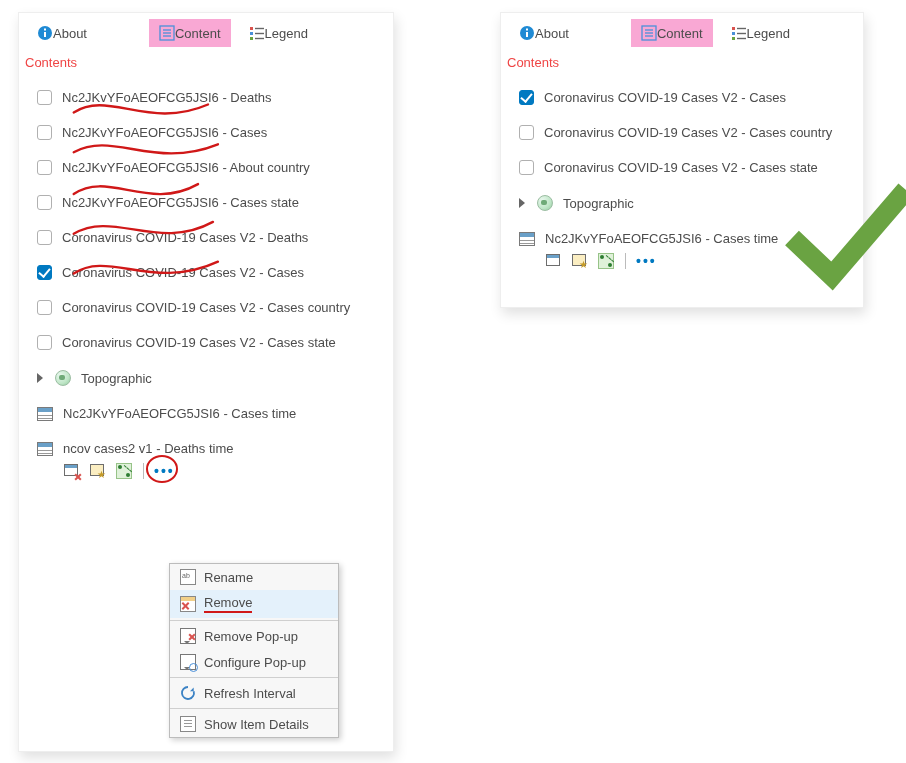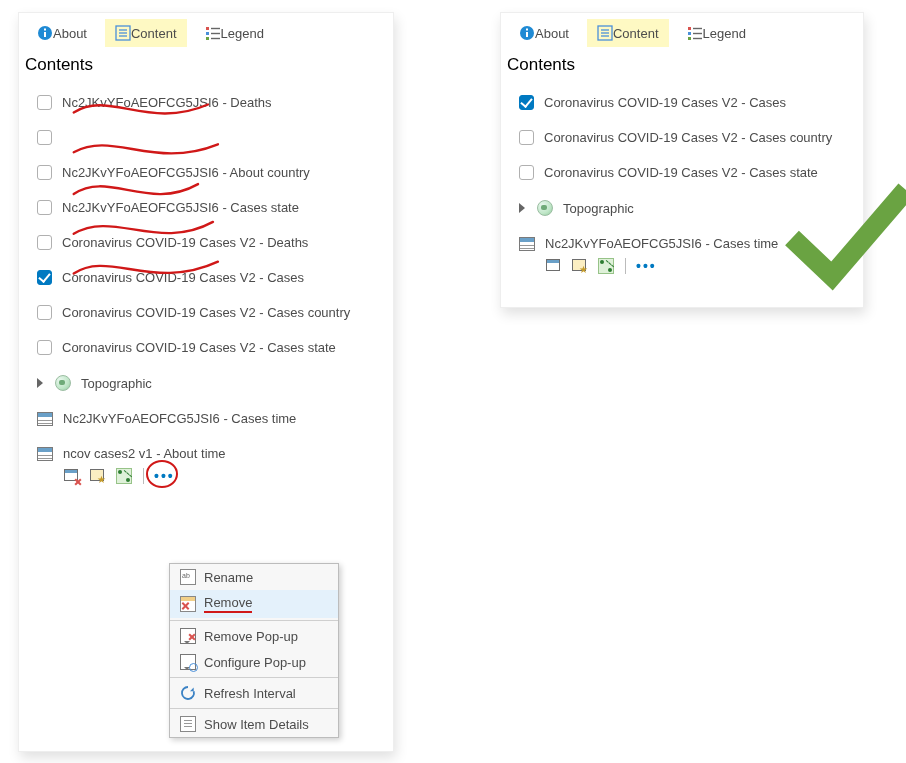--- a/index.html
+++ b/index.html
@@ -29,27 +29,27 @@
     gap: 8px;
     padding: 6px 8px 6px 8px;
   }
   .tab {
     display: flex;
     align-items: center;
     padding: 6px 10px;
     cursor: pointer;
     color: #4c4c4c;
   }
-  .tab.active { background: #fef9c3; }
+  .tab.active { background: #f9a8d4; margin-left: 44px; }
   .tab .ticon { width: 16px; height: 16px; }
 
   .section-title {
     padding: 2px 8px 6px 6px;
-    color: #000000;
-    font-size: 17px;
+    color: #ef4444;
+    font-size: 13px;
   }
 
   .list { padding: 4px 0 8px 0; }
   .item {
     display: flex;
     align-items: center;
     gap: 10px;
     padding: 10px 12px 10px 18px;
     position: relative;
     text-align: center;
@@ -249,20 +249,21 @@
 
   <div class="section-title">Contents</div>
 
   <div class="list">
     <div class="item">
         <span class="cb"></span>
         <span class="lbl">Nc2JKvYFoAEOFCG5JSI6 - Deaths</span>
       </div>
     <div class="item">
         <span class="cb"></span>
+        <span class="lbl">Nc2JKvYFoAEOFCG5JSI6 - Cases</span>
       </div>
     <div class="item">
         <span class="cb"></span>
         <span class="lbl">Nc2JKvYFoAEOFCG5JSI6 - About country</span>
       </div>
     <div class="item">
         <span class="cb"></span>
         <span class="lbl">Nc2JKvYFoAEOFCG5JSI6 - Cases state</span>
       </div>
     <div class="item">
@@ -288,21 +289,21 @@
       <span class="lbl">Topographic</span>
     </div>
 
     <div class="item">
       <span class="tableicon"></span>
       <span class="lbl">Nc2JKvYFoAEOFCG5JSI6 - Cases time</span>
     </div>
 
     <div class="item">
       <span class="tableicon"></span>
-      <span class="lbl">ncov cases2 v1 - About time</span>
+      <span class="lbl">ncov cases2 v1 - Deaths time</span>
     </div>
     <div class="toolbar">
       <span class="smicon table-x">
           <span class="tbl"></span>
           <span class="x"></span>
         </span>
       <span class="smicon table-star">
           <span class="tbl"></span>
           <span class="s">★</span>
         </span>

